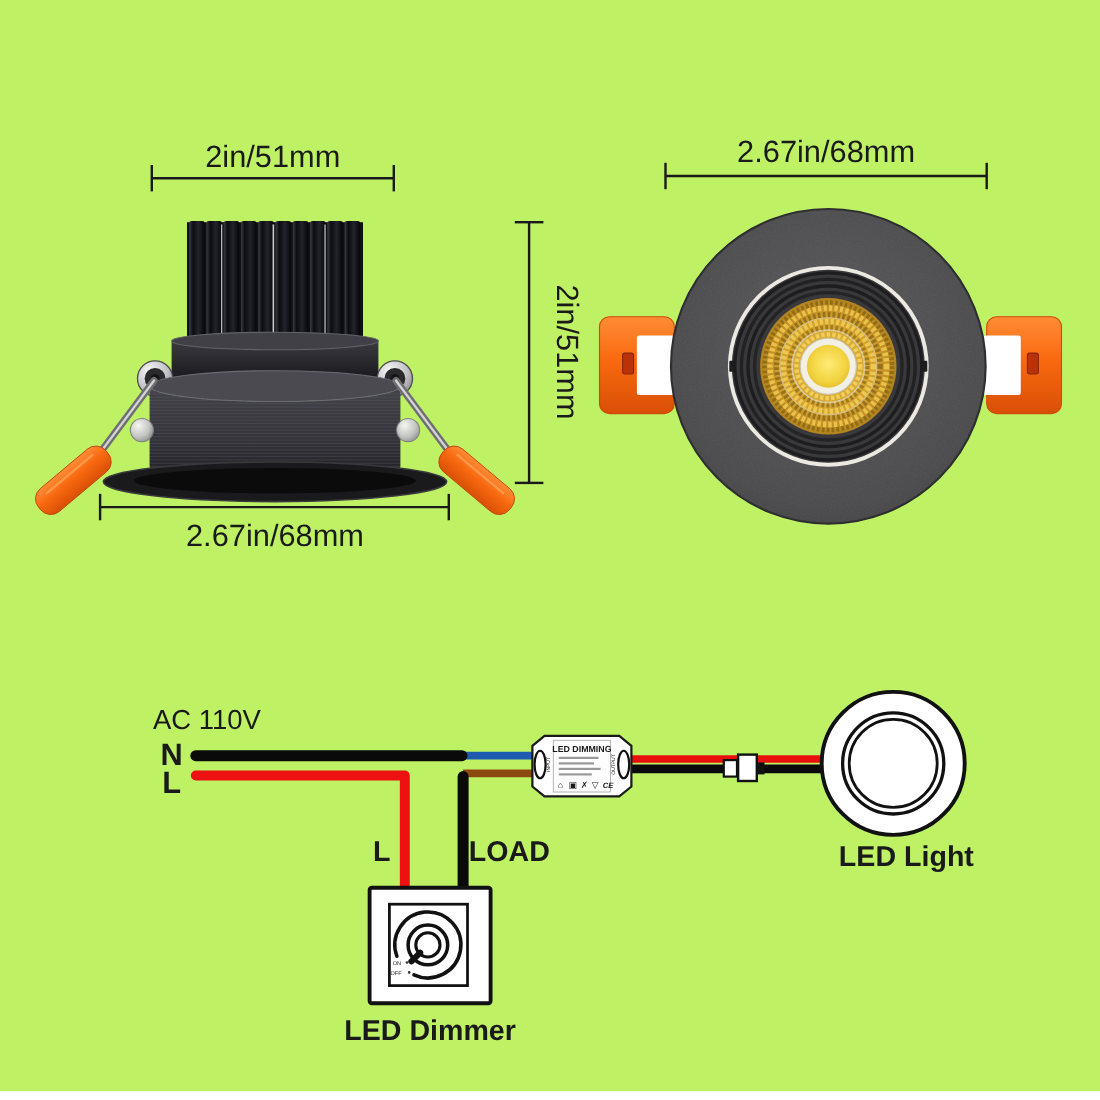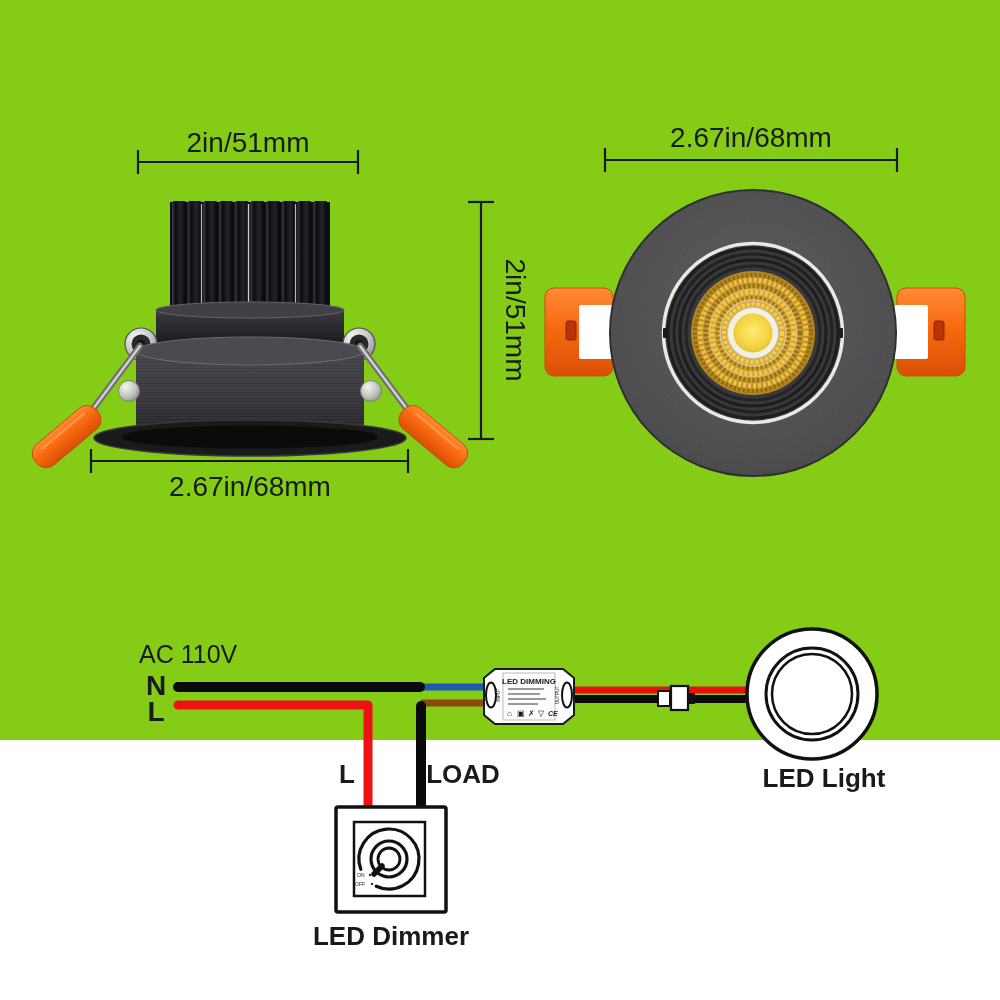--- a/index.html
+++ b/index.html
@@ -1,17 +1,17 @@
 <!DOCTYPE html>
 <html><head>
 <meta charset="utf-8">
 <style>
   html,body{margin:0;padding:0;background:#ffffff;}
   body{width:1000px;height:1000px;overflow:hidden;font-family:"Liberation Sans",sans-serif;}
-  #stage{width:1000px;height:740px;position:relative;background:#84cc16;}
+  #stage{width:1000px;height:992px;position:relative;background:#bef264;}
   svg{display:block;}
   text{font-family:"Liberation Sans",sans-serif;fill:#1a1a1a;}
   .dim-text{font-size:28px;}
   .lbl-bold{font-weight:bold;}
 </style>
 </head>
 <body>
 
 <div id="stage">
 <svg width="1000" height="1000" viewBox="0 0 1000 1000" xmlns="http://www.w3.org/2000/svg">

